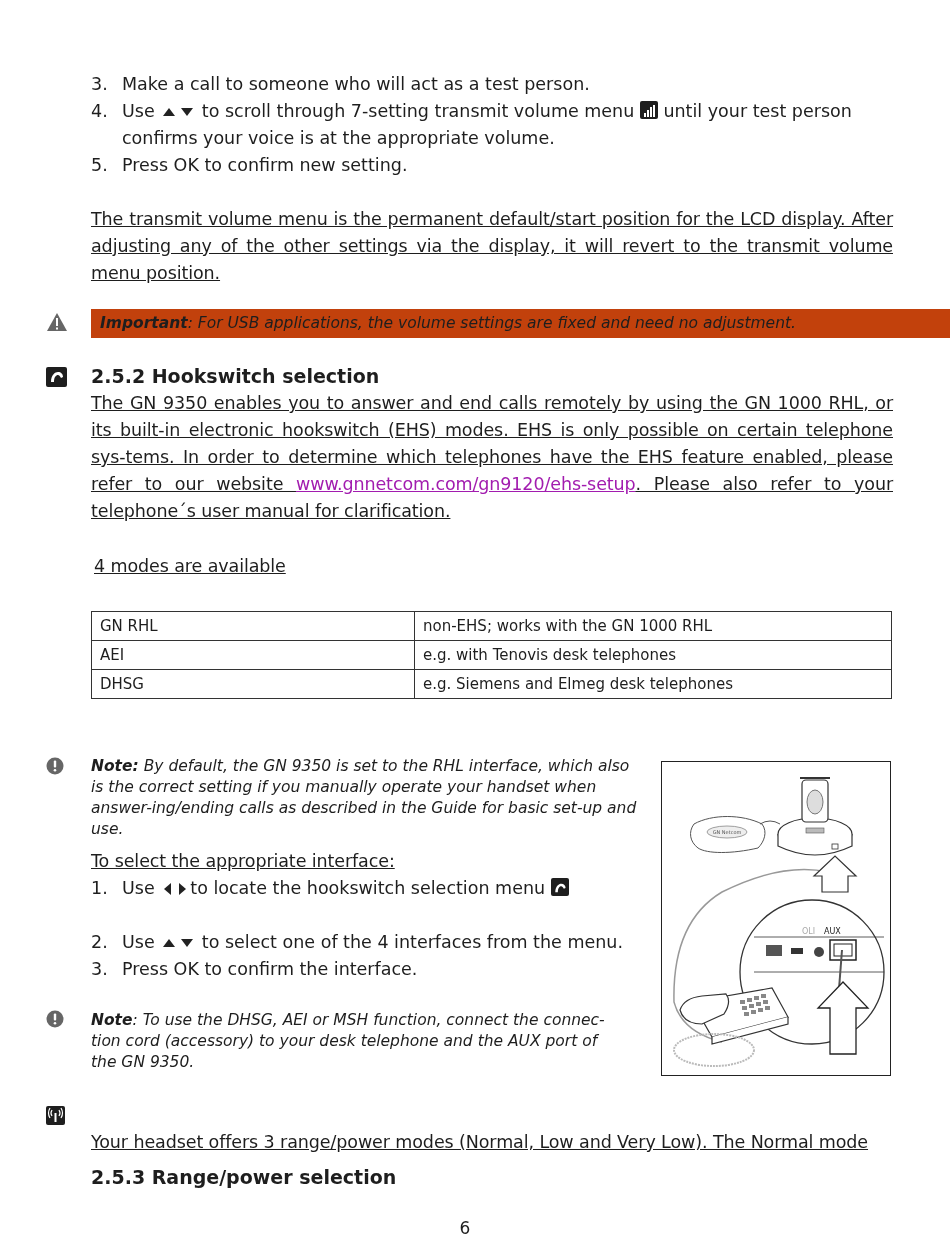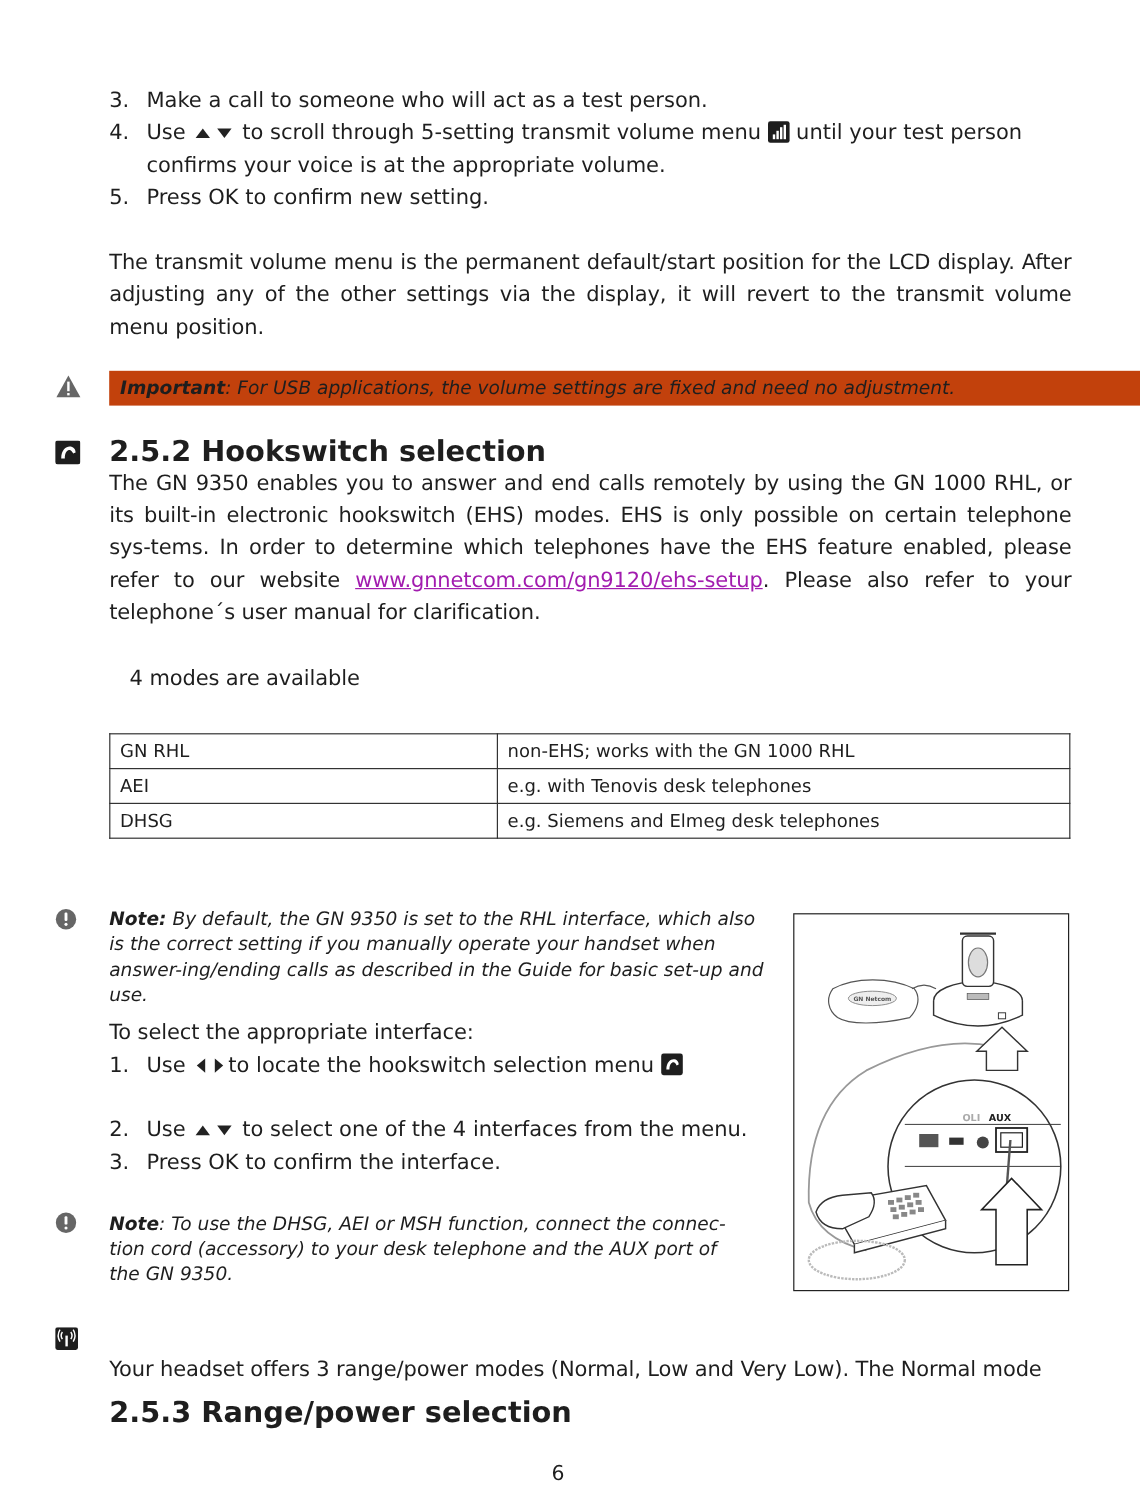--- a/index.html
+++ b/index.html
@@ -1,52 +1,52 @@
 <!DOCTYPE html>
 <html><head>
 <meta charset="utf-8">
 <style>
   html, body { margin: 0; padding: 0; background: #ffffff; }
   body { width: 950px; height: 1251px; position: relative; overflow: hidden;
          font-family: "DejaVu Sans", sans-serif; color: #1e1e1e; }
   .abs { position: absolute; }
-  .body-text { font-size: 17.5px; line-height: 27px; letter-spacing: -0.1px; }
+  .body-text { font-size: 17.5px; line-height: 27px; letter-spacing: -0.1px; text-decoration: underline; }
   .list-line { position: absolute; left: 91px; width: 800px; font-size: 17.5px; line-height: 27px; }
   .list-line .num { display: inline-block; width: 31px; }
   .list-line .cont { padding-left: 31px; display: block; }
   .tri-up, .tri-down { display: inline-block; width: 0; height: 0; vertical-align: middle; margin: 0 3px; }
   .tri-up { border-left: 6px solid transparent; border-right: 6px solid transparent; border-bottom: 8px solid #222; }
   .tri-down { border-left: 6px solid transparent; border-right: 6px solid transparent; border-top: 8px solid #222; }
   .tri-left, .tri-right { display: inline-block; width: 0; height: 0; vertical-align: middle; margin: 0 4px; }
   .tri-left { border-top: 6px solid transparent; border-bottom: 6px solid transparent; border-right: 7px solid #222; }
   .tri-right { border-top: 6px solid transparent; border-bottom: 6px solid transparent; border-left: 7px solid #222; }
   .inline-icon { display: inline-block; width: 18px; height: 18px; background: #1e1e1e; border-radius: 2px; vertical-align: -3px; position: relative; }
-  .heading { font-size: 24px; font-weight: bold; line-height: 27px; }
+  .heading { font-size: 19px; font-weight: bold; line-height: 27px; }
   .important-box { position: absolute; left: 91px; top: 309px; width: 876px; height: 29px; background: #c2410c; }
   .important-text { position: absolute; left: 9px; top: 3px; font-size: 15.5px; font-style: italic; line-height: 22px; white-space: nowrap; }
   .side-icon { position: absolute; left: 46px; }
   table.modes { position: absolute; left: 91px; top: 611px; width: 801px; border-collapse: collapse; font-size: 15px; }
   table.modes td { border: 1.5px solid #333; height: 28px; padding: 0 8px; vertical-align: middle; }
   table.modes td.c1 { width: 306px; }
   .note { position: absolute; left: 91px; width: 550px; font-size: 15.5px; font-style: italic; line-height: 21px; }
   .note b { font-style: italic; }
-  .figure { position: absolute; left: 661px; top: 761px; width: 228px; height: 313px; border: 1.5px solid #222; background: #fff; font-weight: bold; }
+  .figure { position: absolute; left: 661px; top: 761px; width: 228px; height: 313px; border: 1.5px solid #222; background: #fff; }
   .page-num { position: absolute; left: 0; width: 930px; top: 1218px; text-align: center; font-size: 17px; }
   a.link { color: #a21caf; text-decoration: underline; }
 </style>
 </head>
 <body>
 
 <div class="list-line" style="top:71px;">
   <span class="num">3.</span><span>Make a call to someone who will act as a test person.</span>
 </div>
 <div class="list-line" style="top:98px;">
   <span class="num">4.</span><span>Use</span>
   <span class="tri-up"></span><span class="tri-down"></span>
-  <span>to scroll through 5-setting transmit volume menu</span>
+  <span>to scroll through 7-setting transmit volume menu</span>
   <span class="inline-icon">
     <svg width="18" height="18" viewBox="0 0 18 18">
         <rect x="4" y="11" width="2" height="4" fill="#fff"></rect>
         <rect x="7" y="8" width="2" height="7" fill="#fff"></rect>
         <rect x="10" y="5" width="2" height="10" fill="#fff"></rect>
         <rect x="13" y="3" width="2" height="12" fill="#fff"></rect>
       </svg>
   </span>
   <span>until your test person</span>
   <span class="cont">confirms your voice is at the appropriate volume.</span>
@@ -73,21 +73,21 @@
       <rect x="0" y="0" width="21" height="20" rx="2" fill="#1e1e1e"></rect>
       <path d="M5 15 C5 8 9 5 12 5 C15 5 17 7 17 10 L15 11 C14 9 13 8 12 8 C10 8 8 10 8 15 Z" fill="#fff"></path>
     </svg>
 </span>
 <div class="abs heading" style="left:91px; top:363px;">2.5.2 Hookswitch selection</div>
 
 <div class="abs body-text" style="left:91px; top:390px; width:802px; text-align:justify;">
   <span>The GN 9350 enables you to answer and end calls remotely by using the GN 1000 RHL, or its built-in electronic hookswitch (EHS) modes. EHS is only possible on certain telephone sys-tems. In order to determine which telephones have the EHS feature enabled, please refer to our website </span><a class="link">www.gnnetcom.com/gn9120/ehs-setup</a><span>. Please also refer to your telephone´s user manual for clarification.</span>
 </div>
 
-<div class="abs body-text" style="left:108px; top:553px;">4 modes are available</div>
+<div class="abs body-text" style="left:94px; top:553px;">4 modes are available</div>
 
 <table class="modes">
   <tbody>
       <tr>
         <td class="c1">GN RHL</td>
         <td>non-EHS; works with the GN 1000 RHL</td>
       </tr>
   <tr>
         <td class="c1">AEI</td>
         <td>e.g. with Tenovis desk telephones</td>

